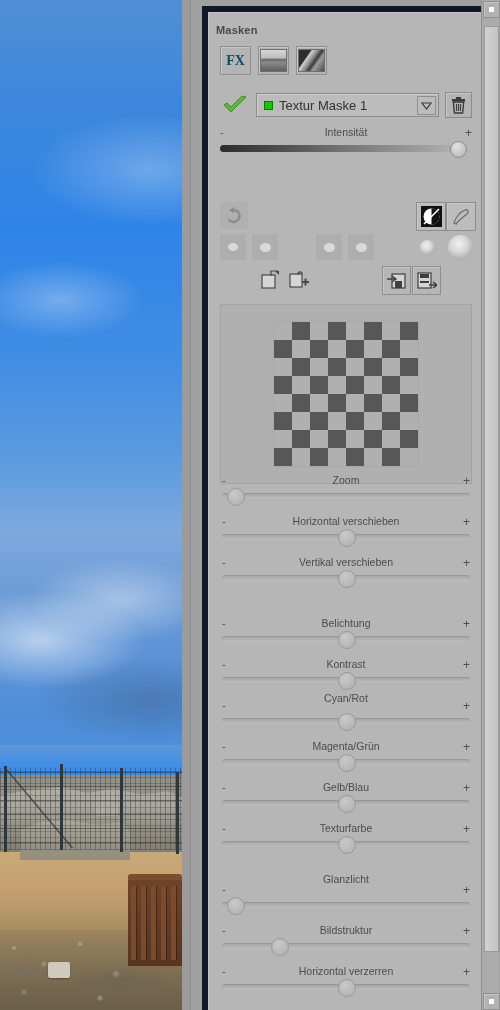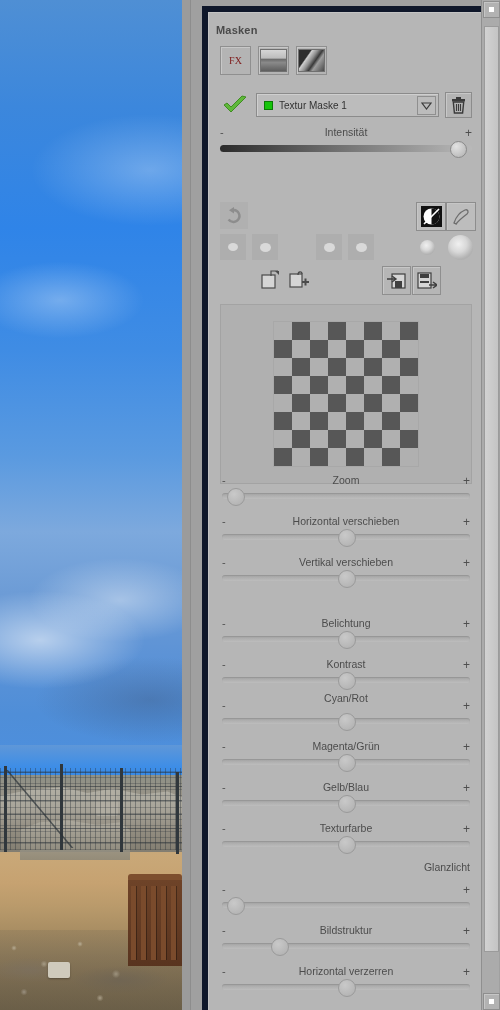--- a/index.html
+++ b/index.html
@@ -123,21 +123,21 @@
     position:absolute;left:8px;top:12px;
     font-size:11px;font-weight:bold;color:#4a4a4a;letter-spacing:.2px;
   }
 
   
   .fx-row{position:absolute;left:12px;top:34px;display:flex;gap:7px;}
   .fx-btn{
     width:29px;height:27px;background:#b4b4b4;
     border:1px solid #8f8f8f;box-shadow:inset 1px 1px 0 #c8c8c8;
     display:flex;align-items:center;justify-content:center;
-    font-size:10px;font-weight:normal;color:#7f1d1d;
+    font-size:14px;font-weight:bold;color:#0c4a6e;
     font-family:"Liberation Serif",serif;
   }
   .fx-btn.thumb{padding:0;}
   .thumb-land{
     width:25px;height:21px;
     background:linear-gradient(180deg,#d6d6d6 0%,#bdbdbd 38%,#6d6d6d 45%,#8a8a8a 60%,#5e5e5e 100%);
     border:1px solid #707070;
   }
   .thumb-tex{
     width:25px;height:21px;
@@ -151,21 +151,21 @@
   .check{
     width:30px;height:24px;display:flex;align-items:center;justify-content:center;
   }
   .check svg{display:block;}
   .mask-select{
     flex:1;height:22px;background:#bcbcbc;border:1px solid #8b8b8b;
     box-shadow:inset 1px 1px 0 #cfcfcf;
     display:flex;align-items:center;position:relative;
   }
   .mask-dot{width:7px;height:7px;background:#16c40a;margin:0 7px 0 8px;box-shadow:0 0 0 1px #0a7a04;}
-  .mask-label{font-size:10px;color:#323232;}
+  .mask-label{font-size:13px;color:#323232;}
   .mask-arrow{
     position:absolute;right:2px;top:2px;width:17px;height:17px;
     background:#bcbcbc;border:1px solid #8f8f8f;
     display:flex;align-items:center;justify-content:center;
   }
   .trash{
     width:25px;height:24px;background:#b4b4b4;border:1px solid #8c8c8c;
     box-shadow:inset 1px 1px 0 #c8c8c8;
     display:flex;align-items:center;justify-content:center;
   }
@@ -508,21 +508,21 @@
           <span class="s-knob" style="top: 321px; left: 116px;"></span>
         </div>
         <div class="slider">
           <span class="s-lbl" style="top: 348px;">Texturfarbe</span>
           <span class="s-minus" style="top: 348px;">-</span>
           <span class="s-plus" style="top: 348px;">+</span>
           <span class="s-track" style="top: 367px;"></span>
           <span class="s-knob" style="top: 362px; left: 116px;"></span>
         </div>
         <div class="slider">
-          <span class="s-lbl" style="top: 387px; text-align: right;">Glanzlicht</span>
+          <span class="s-lbl" style="top: 399px;">Glanzlicht</span>
           <span class="s-minus" style="top: 409px;">-</span>
           <span class="s-plus" style="top: 409px;">+</span>
           <span class="s-track" style="top: 428px;"></span>
           <span class="s-knob" style="top: 423px; left: 5px;"></span>
         </div>
         <div class="slider">
           <span class="s-lbl" style="top: 450px;">Bildstruktur</span>
           <span class="s-minus" style="top: 450px;">-</span>
           <span class="s-plus" style="top: 450px;">+</span>
           <span class="s-track" style="top: 469px;"></span>

